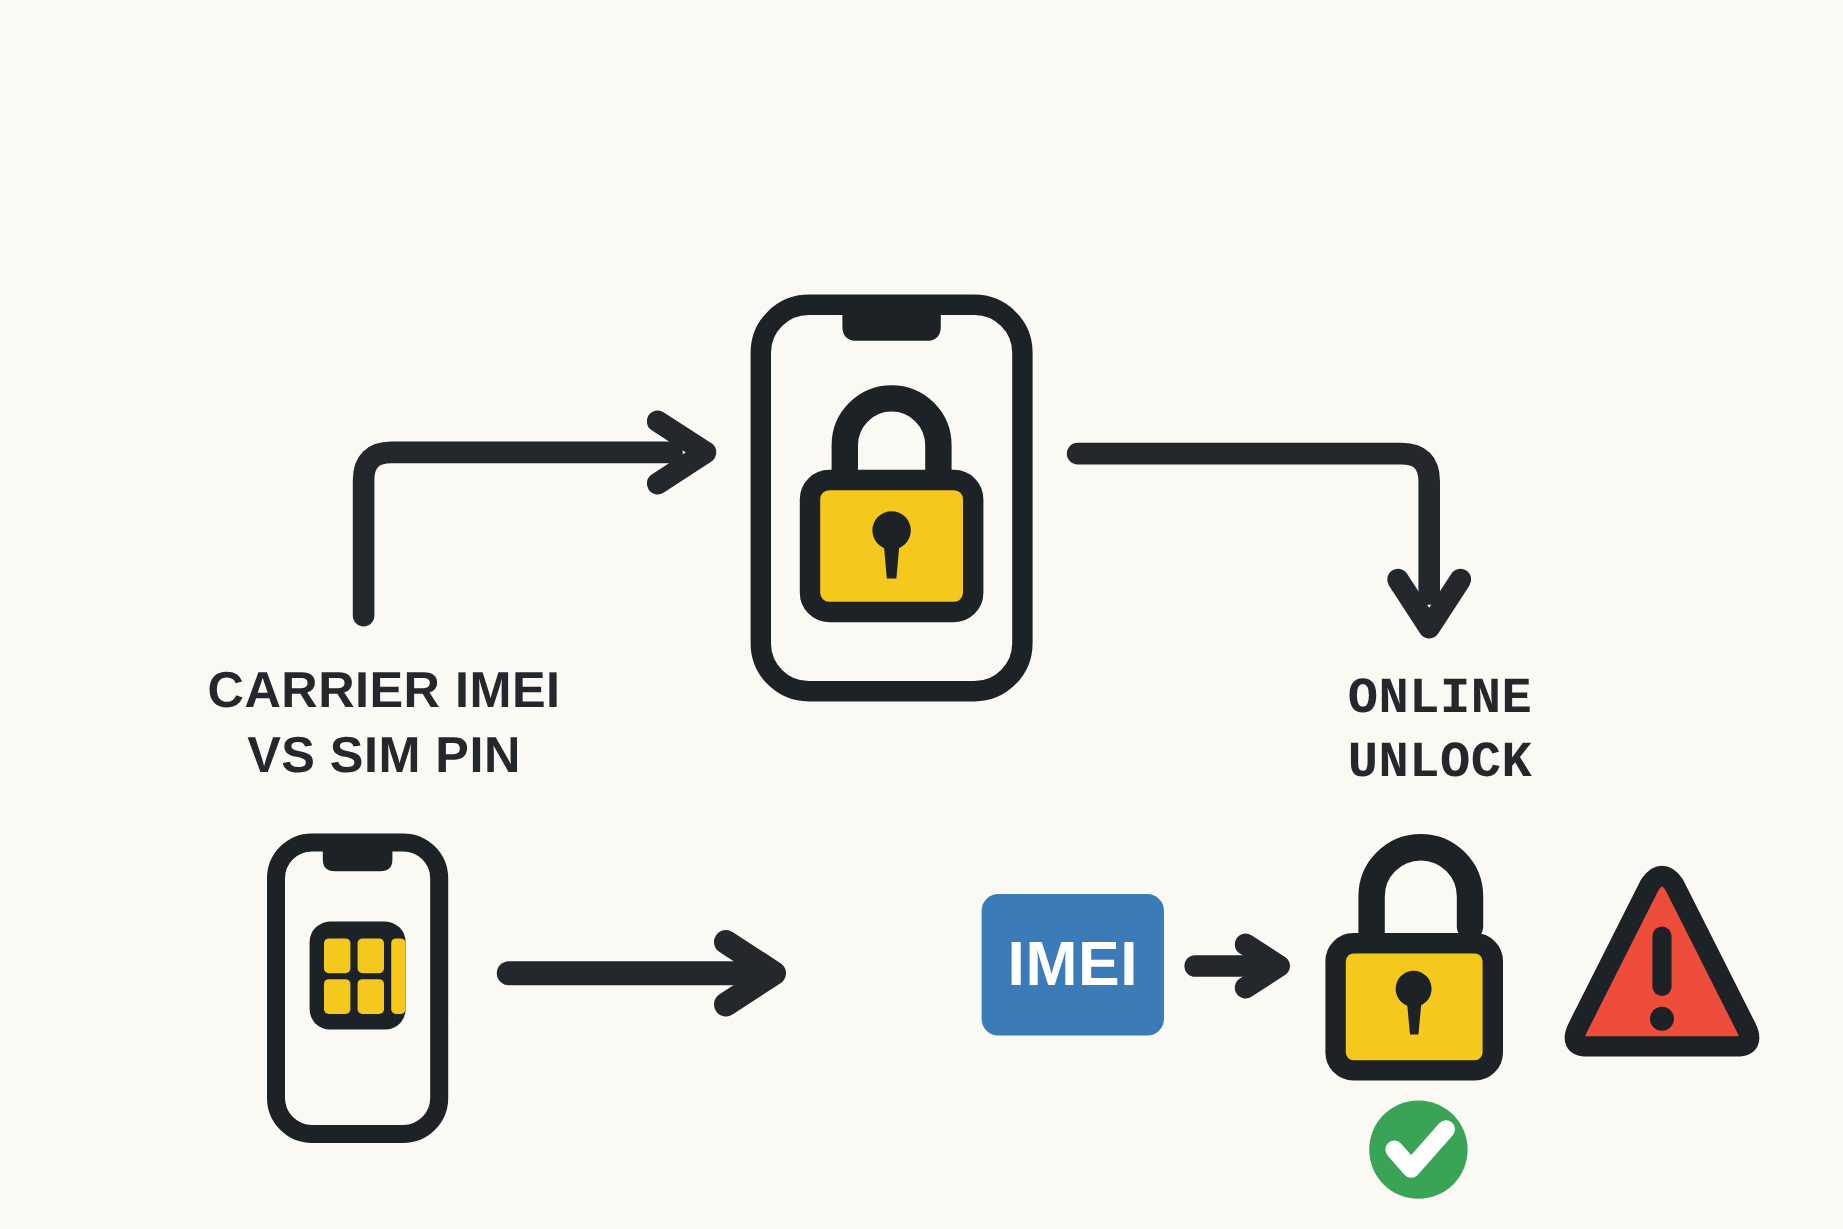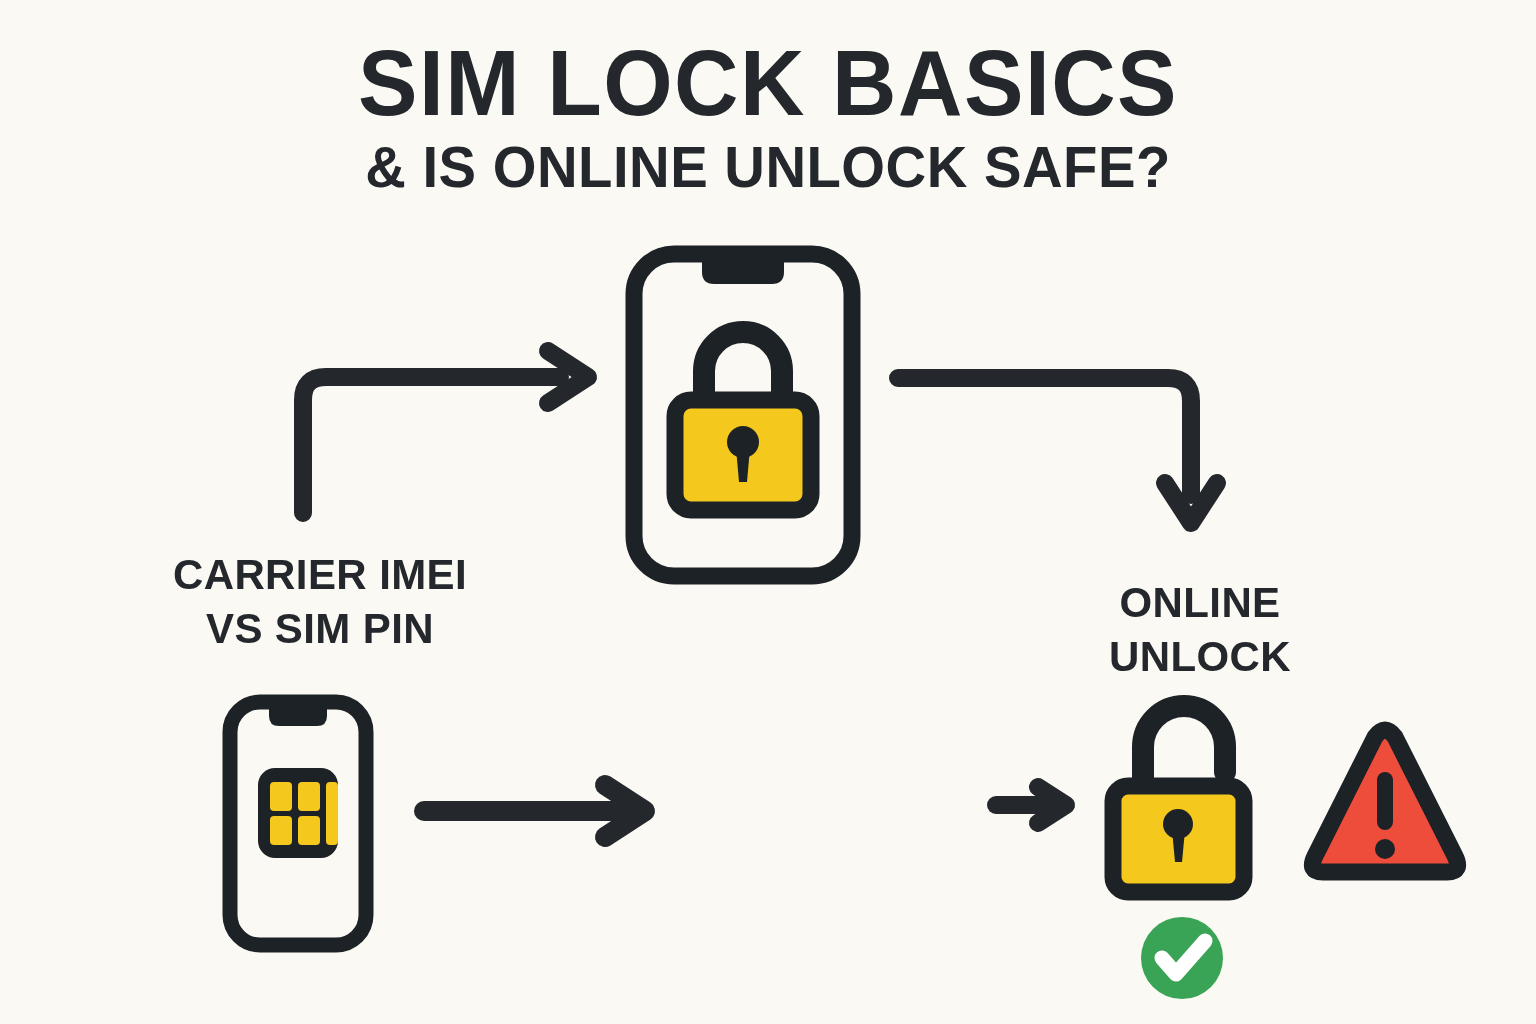--- a/index.html
+++ b/index.html
@@ -70,22 +70,23 @@
     pointer-events: none;
     white-space: pre-line;
   }
   #caption-left {
     left: 90px;
     top: 548px;
     width: 460px;
   }
   #caption-right {
     left: 1040px;
-    top: 576px;
+    top: 556px;
     width: 320px;
+    font-family: Liberation Mono, monospace;
   }
 
   
   #imei-badge {
     position: absolute;
     left: 818px;
     top: 745px;
     width: 152px;
     height: 118px;
     border-radius: 14px;
@@ -178,25 +179,24 @@
       <circle cx="1385" cy="849" r="10" fill="#1d2226"></circle>
     </g>
 
     <g>
       <circle cx="1182" cy="958" r="41" fill="#3aa456"></circle>
       <path d="M 1162 958 L 1176 974 L 1205 941" fill="none" stroke="#ffffff" stroke-width="15" stroke-linecap="round" stroke-linejoin="round"></path>
     </g>
 
   </svg>
 
-  <div class="title-block">
-    <span class="title-main">SIM LOCK BASICS</span>
-    <span class="title-sub">&amp; IS ONLINE UNLOCK SAFE?</span>
-  </div>
 
   <div class="caption" id="caption-left">CARRIER IMEI
 VS SIM PIN</div>
 
   <div class="caption" id="caption-right">ONLINE
 UNLOCK</div>
 
+  <div id="imei-badge">
+    <span class="imei-text">IMEI</span>
+  </div>
 
 </div>
 
 </body></html>

